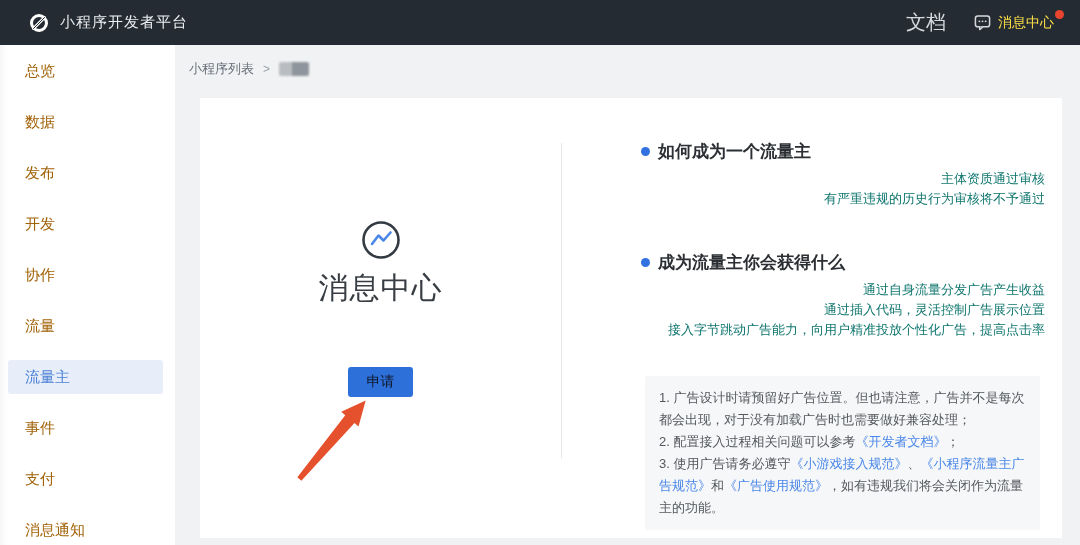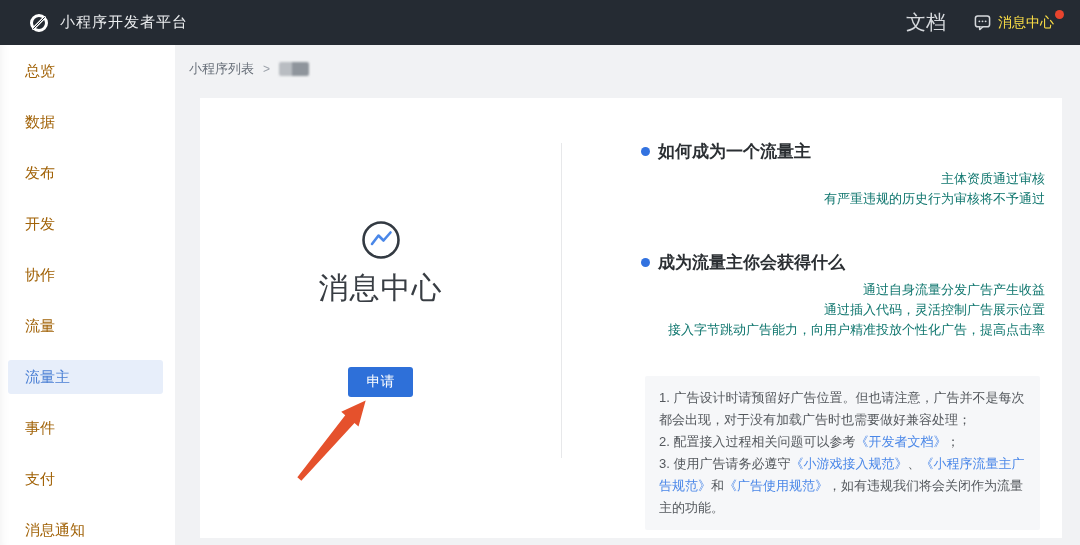--- a/index.html
+++ b/index.html
@@ -32,21 +32,21 @@
   .crumb-redacted { width:30px; height:14px; border-radius:2px;
     background:linear-gradient(90deg,#b9bdc2 0 45%, #8f959c 45% 100%); filter:blur(0.8px); }
 
   
   .card { position:absolute; left:200px; top:98px; width:862px; height:440px; background:#ffffff; }
 
   .promo-col { position:absolute; left:0; top:0; width:361px; height:100%;
     display:flex; flex-direction:column; align-items:center; }
   .promo-icon { margin-top:122px; width:40px; height:40px; }
   .promo-title { margin-top:8px; font-size:30px; color:#383d43; letter-spacing:1px; }
-  .apply-btn { margin-top:58px; width:65px; height:30px; background:#2e70d9; color:#ffffff;
+  .apply-btn { margin-top:58px; width:65px; height:30px; background:#2e70d9; color:#0f172a;
     font-size:14px; border:none; border-radius:3px; cursor:pointer; font-family:inherit; }
   .anno-arrow { position:absolute; left:92px; top:292px; width:88px; height:96px; pointer-events:none; }
 
   .v-divider { position:absolute; left:361px; top:45px; width:1px; height:315px; background:#e7e8ea; }
 
   .info-col { position:absolute; left:441px; top:0; width:404px; }
   .info-section { position:relative; padding-left:17px; }
   .info-section.sec-1 { margin-top:44px; }
   .info-section.sec-2 { margin-top:44px; }
   .bullet { position:absolute; left:0; top:5px; width:9px; height:9px; border-radius:50%; background:#3272e0; }

